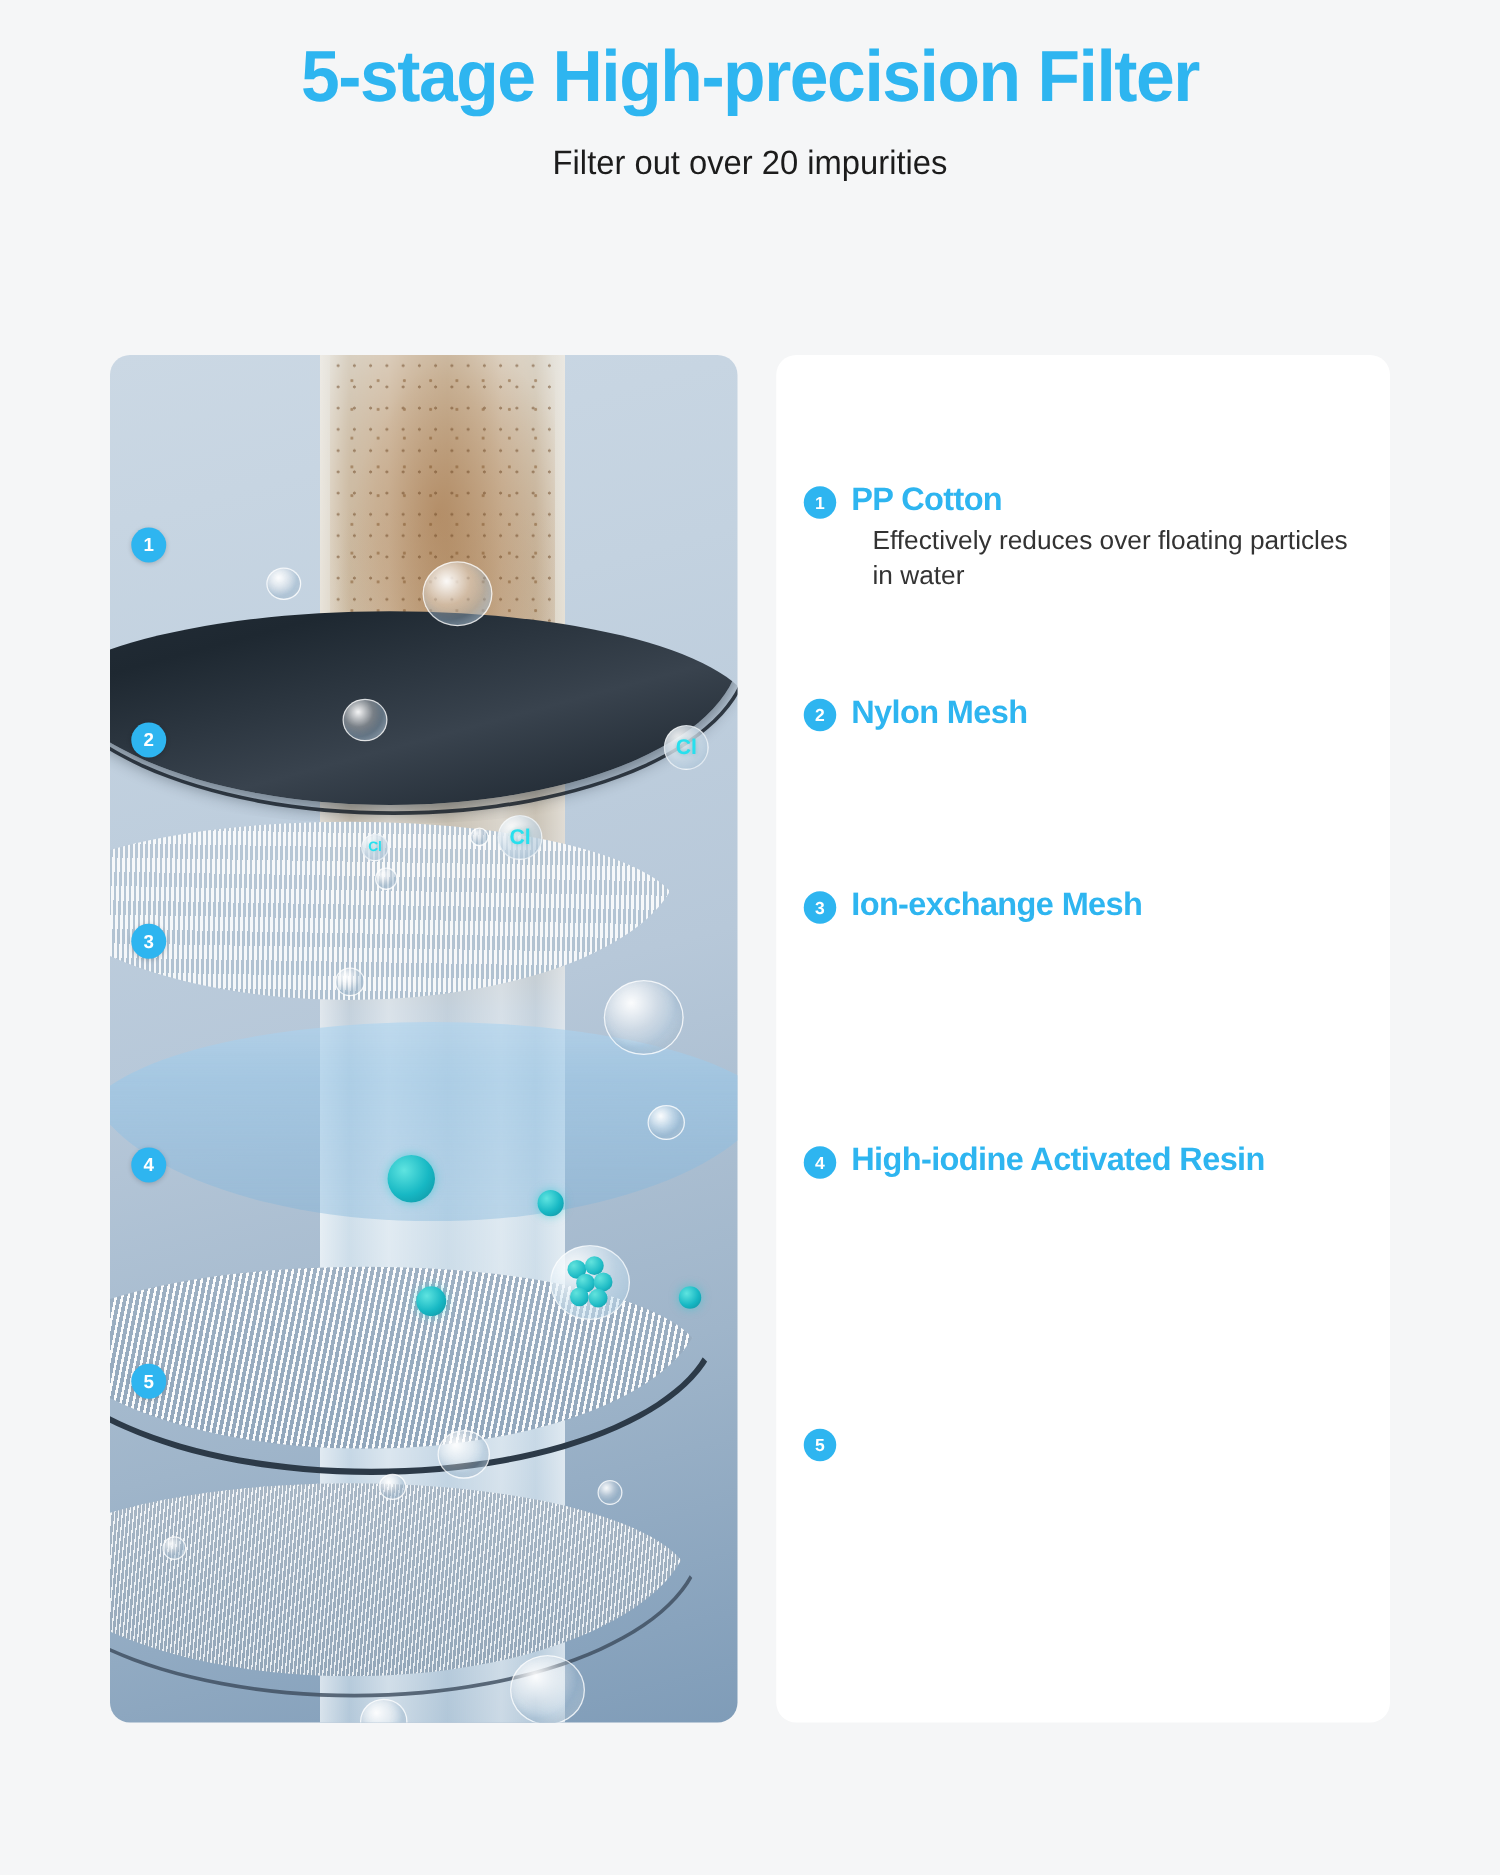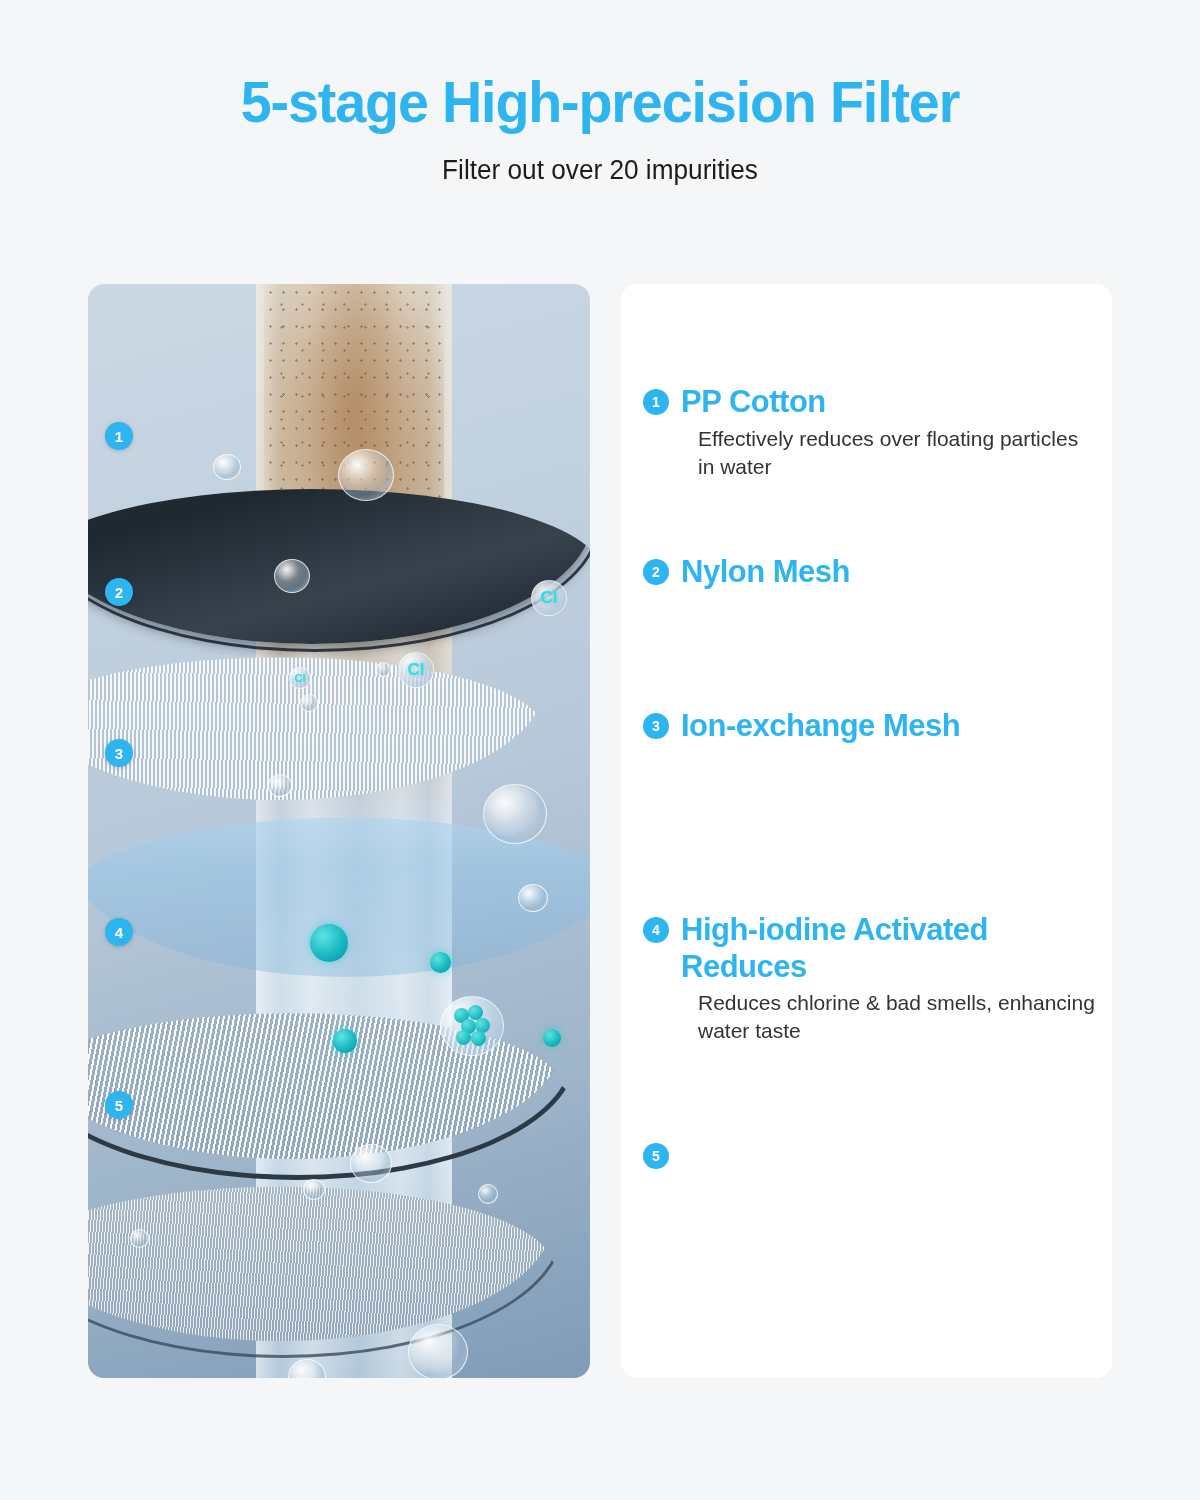--- a/index.html
+++ b/index.html
@@ -10,21 +10,21 @@
     width: 1200px;
     height: 1500px;
     background: #f5f6f7;
     font-family: "Liberation Sans", sans-serif;
     overflow: hidden;
   }
 
   .page { position: relative; width: 1200px; height: 1500px; }
 
   
-  .header { text-align: center; padding-top: 72px; }
+  .header { text-align: center; padding-top: 32px; }
   .main-title {
     font-size: 58px;
     font-weight: bold;
     color: #2eb5f0;
     letter-spacing: -1.2px;
     line-height: 1.05;
     margin: 0;
     transform: scaleX(0.96);
   }
   .sub-title {
@@ -252,21 +252,21 @@
     color: #ffffff;
     font-size: 14px;
     font-weight: bold;
     display: flex;
     align-items: center;
     justify-content: center;
     margin-top: 5px;
   }
   .feature-title {
     margin-left: 12px;
-    font-size: 31px;
+    font-size: 26px;
     font-weight: bold;
     color: #2eb5f0;
     line-height: 1.18;
     letter-spacing: -0.5px;
     transform-origin: left top;
   }
   .feature-desc {
     margin-left: 55px;
     margin-top: 4px;
     font-size: 21px;
@@ -366,23 +366,22 @@
       <div class="feature" style="top:424px;">
         <div class="feature-head">
           <div class="badge">3</div>
           <div class="feature-title">Ion-exchange Mesh</div>
         </div>
       </div>
 
       <div class="feature" style="top:628px;">
         <div class="feature-head">
           <div class="badge">4</div>
-          <div class="feature-title">High-iodine Activated Reduces</div>
-        </div>
-        <div class="feature-desc">Reduces chlorine &amp; bad smells, enhancing water taste</div>
+          <div class="feature-title">High-iodine Activated Resin</div>
+        </div>
       </div>
 
       <div class="feature" style="top:854px;">
         <div class="feature-head">
           <div class="badge">5</div>
         </div>
       </div>
 
     </div>
   </div>

